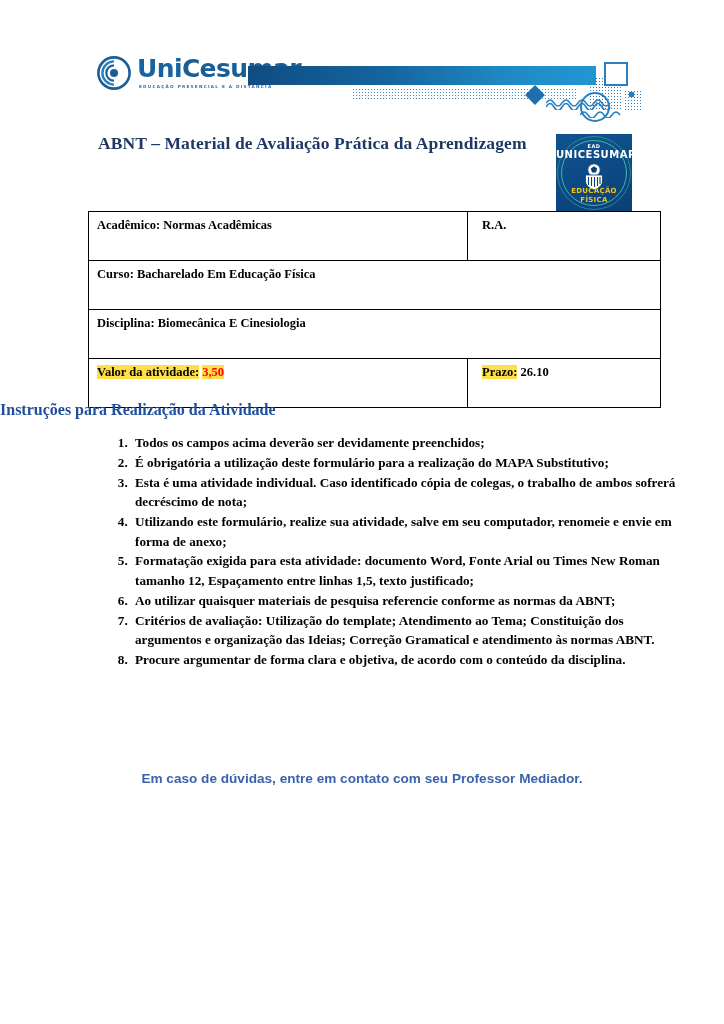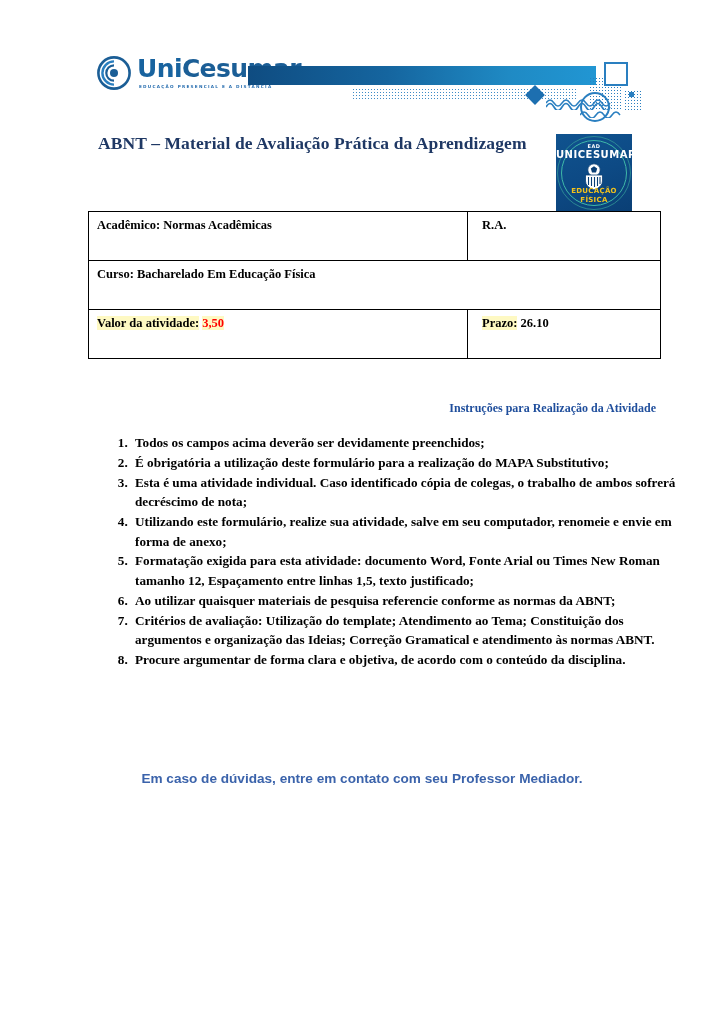--- a/index.html
+++ b/index.html
@@ -244,31 +244,31 @@
     border: 1px solid #000000;
     padding: 6px 0 16px 8px;
     vertical-align: top;
     font-size: 12.5px;
     font-weight: bold;
     height: 26px;
   }
   .info-table td.c-left  { width: 370px; }
   .info-table td.c-right { width: 178px; padding-left: 14px; }
 
-  .hl { background: #fef9c3; }
+  .hl { background: #fde047; }
   .val-red { color: #ff0000; font-weight: bold; }
 
   
   .instr-heading {
     position: absolute;
     left: 0;
     top: 401px;
     width: 656px;
-    text-align: right;
-    font-size: 12px;
+    text-align: left;
+    font-size: 16px;
     font-weight: bold;
     color: #1f4e9c;
   }
 
   .instr-list {
     position: absolute;
     left: 103px;
     top: 433px;
     width: 552px;
     margin: 0;
@@ -381,20 +381,23 @@
   <table class="info-table">
     <tbody>
       <tr>
         <td class="c-left">Acadêmico: Normas Acadêmicas</td>
         <td class="c-right">R.A.</td>
       </tr>
       <tr>
         <td class="c-left" colspan="2">Curso: Bacharelado Em Educação Física</td>
       </tr>
       <tr>
+        <td class="c-left" colspan="2">Disciplina: Biomecânica E Cinesiologia</td>
+      </tr>
+      <tr>
         <td class="c-left"><span class="hl">Valor da atividade:</span> <span class="hl val-red">3,50</span></td>
         <td class="c-right"><span class="hl">Prazo:</span> <span>26.10</span></td>
       </tr>
     </tbody>
   </table>
 
   <div class="instr-heading">Instruções para Realização da Atividade</div>
 
   <ol class="instr-list">
     <li>Todos os campos acima deverão ser devidamente preenchidos;</li>

